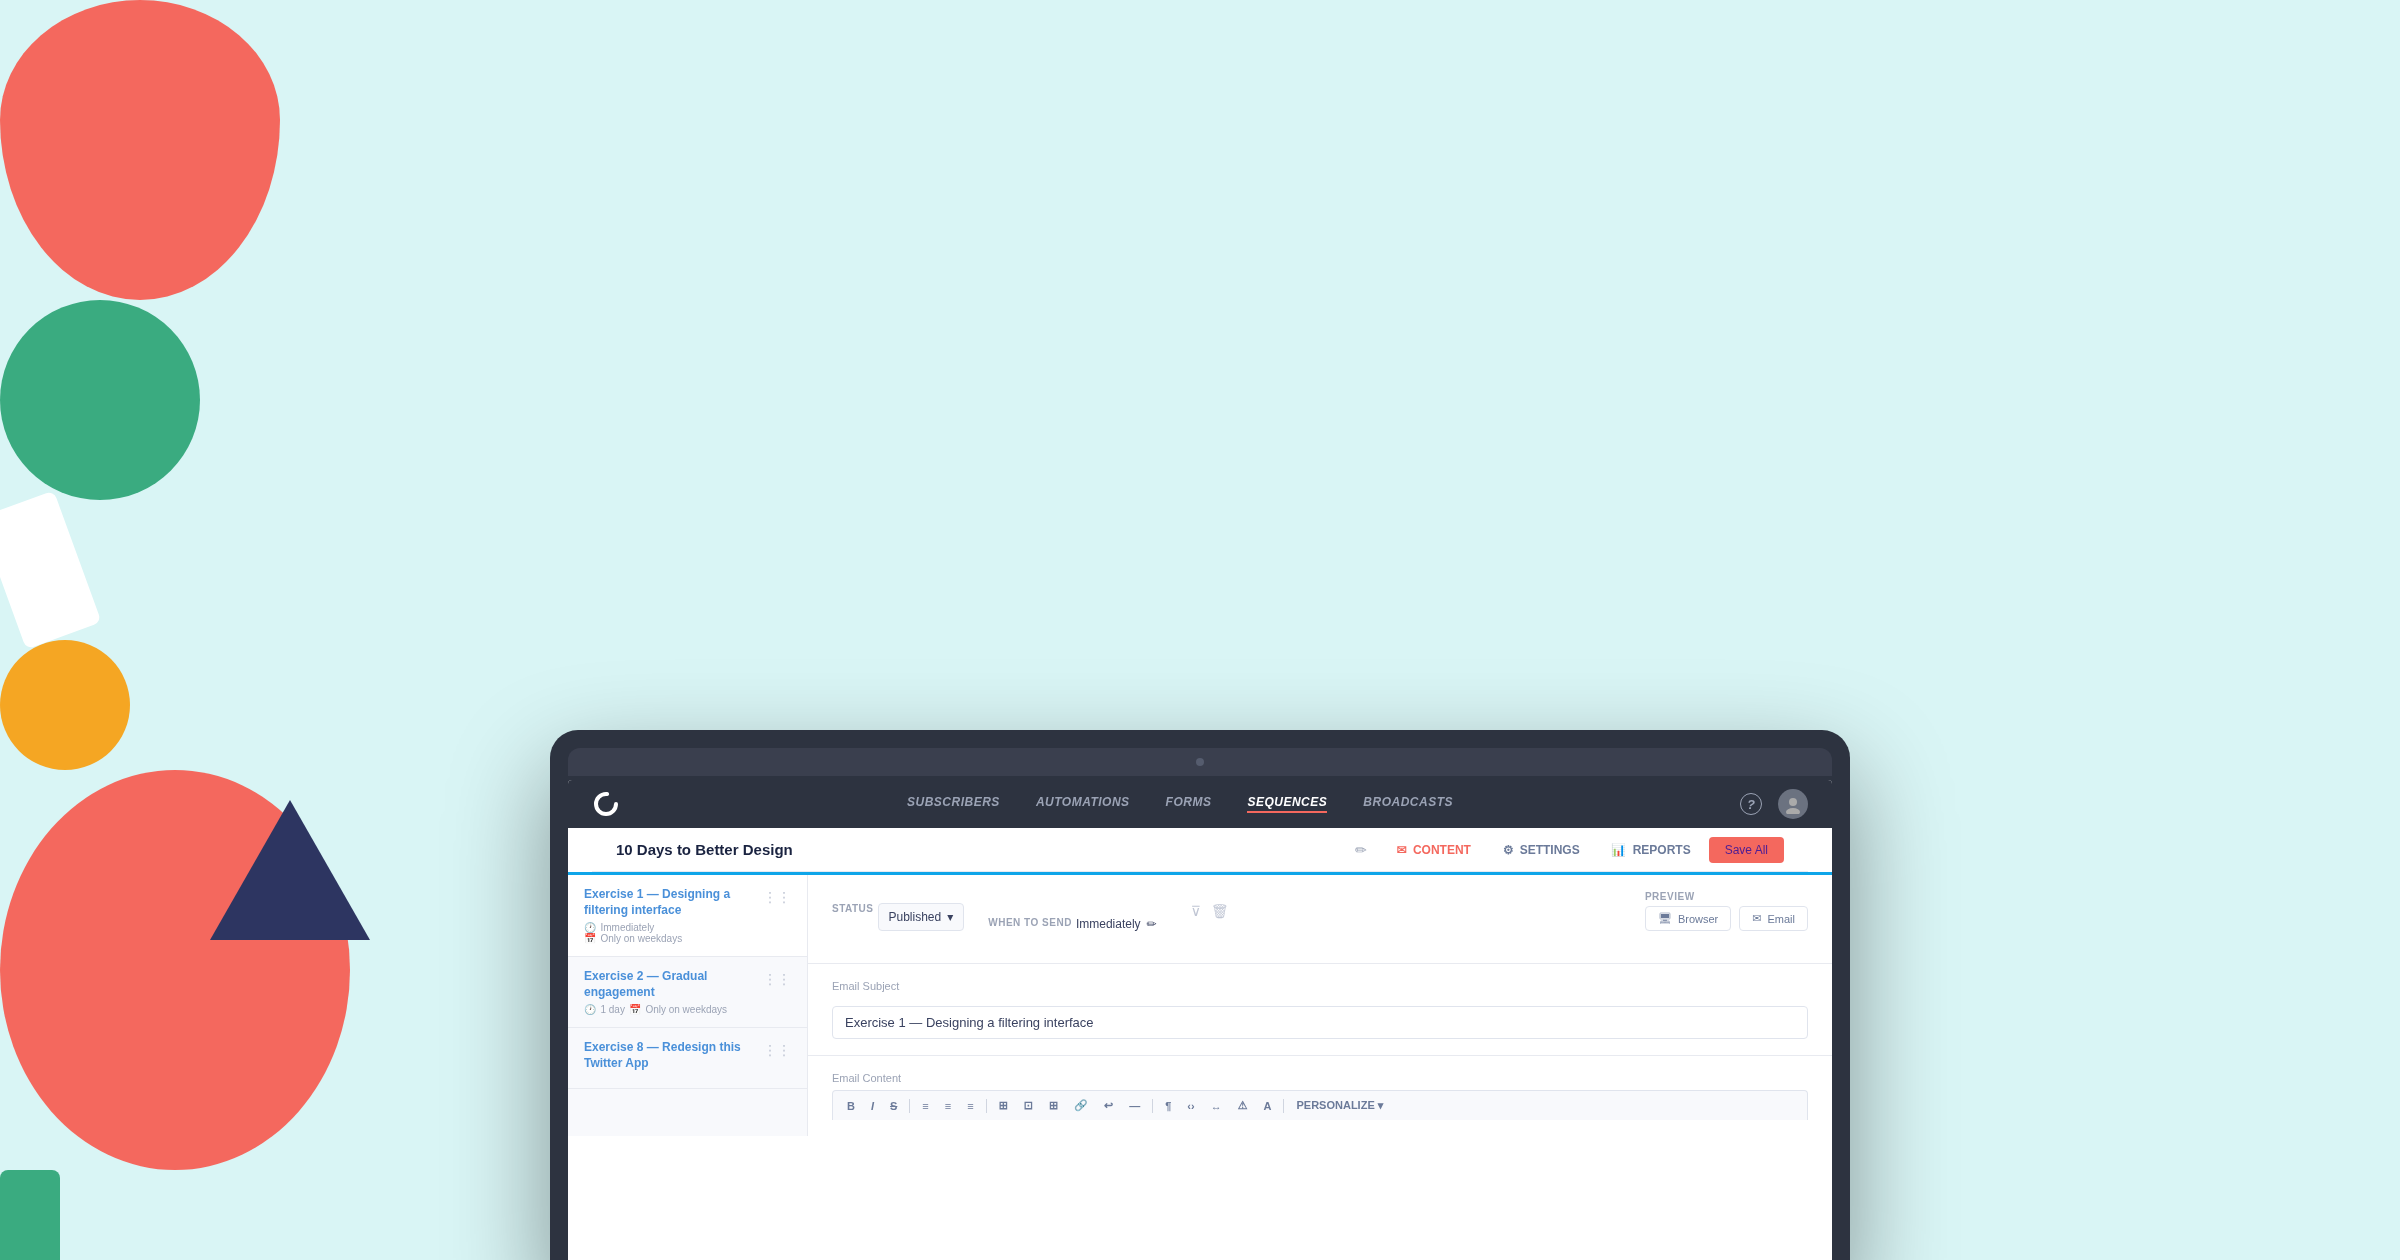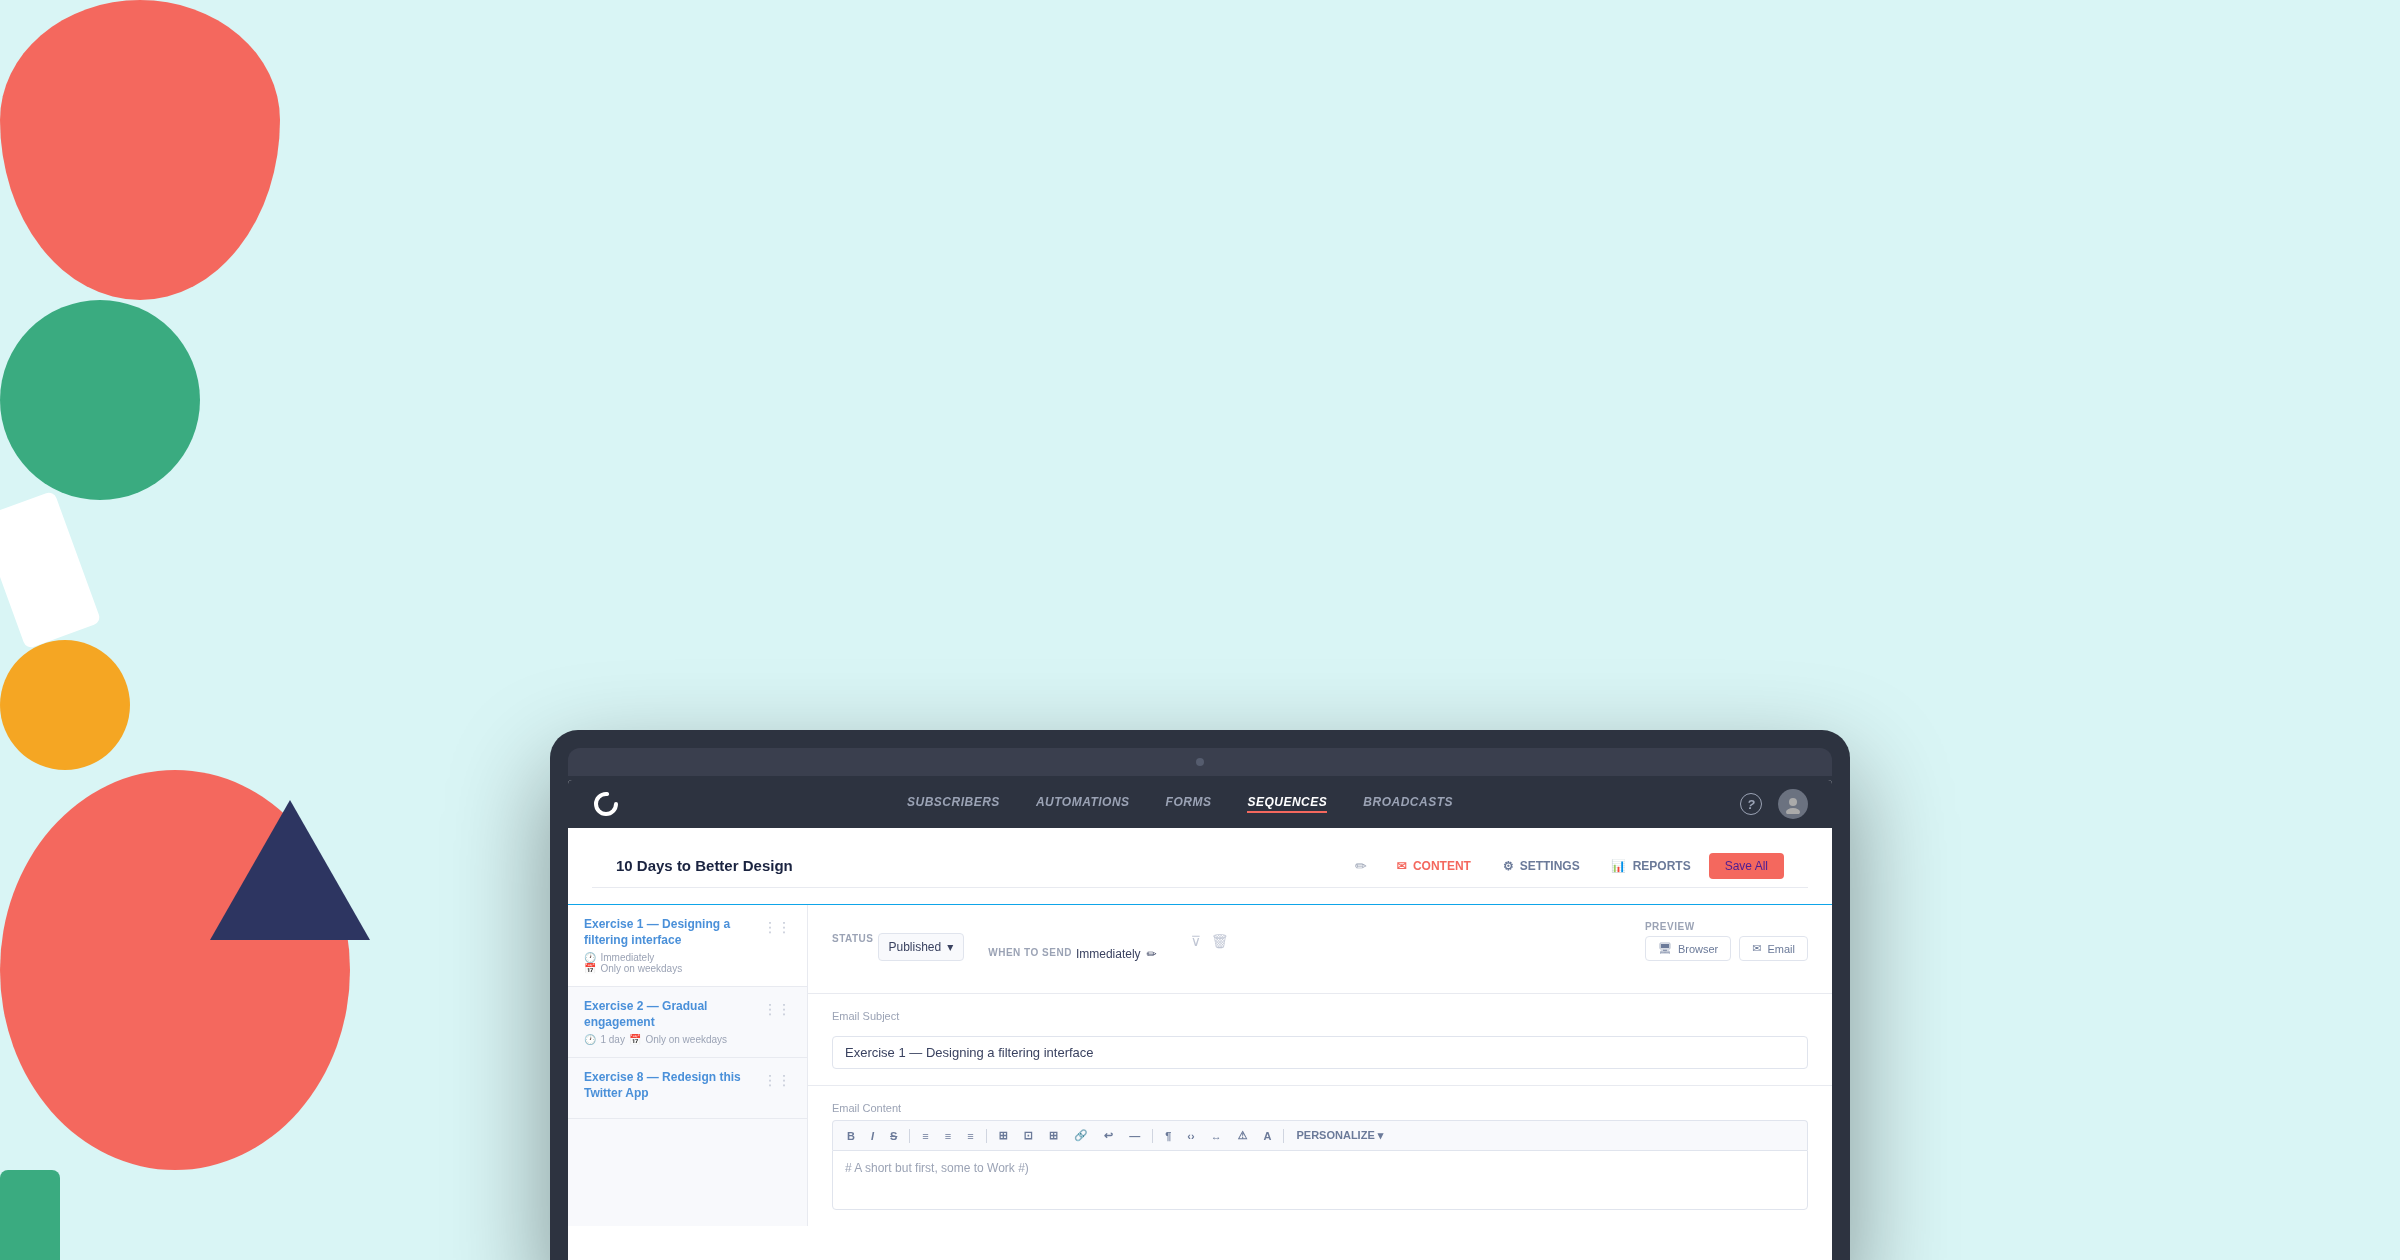--- a/index.html
+++ b/index.html
@@ -449,22 +449,22 @@
       border: 1px solid #e0e4ed;
       border-radius: 0 0 4px 4px;
       padding: 10px 12px;
       min-height: 60px;
       font-size: 12px;
       color: #9ba3b5;
     }
 
     
     .toolbar-row {
-      border-bottom: 1px solid #0ea5e9;
-      padding: 16px 24px;
+      border-bottom: 3px solid #0ea5e9;
+      padding: 0 24px;
     }
   </style>
 </head>
 <body>
 
 <div class="shape-red-left"></div>
 <div class="shape-green"></div>
 <div class="shape-white-parallelogram"></div>
 <div class="shape-navy-triangle"></div>
 <div class="shape-orange"></div>
@@ -633,23 +633,20 @@
               <span class="editor-btn">—</span>
               <div class="editor-divider"></div>
               <span class="editor-btn">¶</span>
               <span class="editor-btn">‹›</span>
               <span class="editor-btn">↔</span>
               <span class="editor-btn">⚠</span>
               <span class="editor-btn">A</span>
               <div class="editor-divider"></div>
               <span class="editor-btn">PERSONALIZE ▾</span>
             </div>
-            <div class="editor-area">
-              <span># A short but first, some to Work #)</span>
-            </div>
           </div>
 
         </div>
       </div>
 
     </div>
   </div>
 </div>
 
 </body></html>

